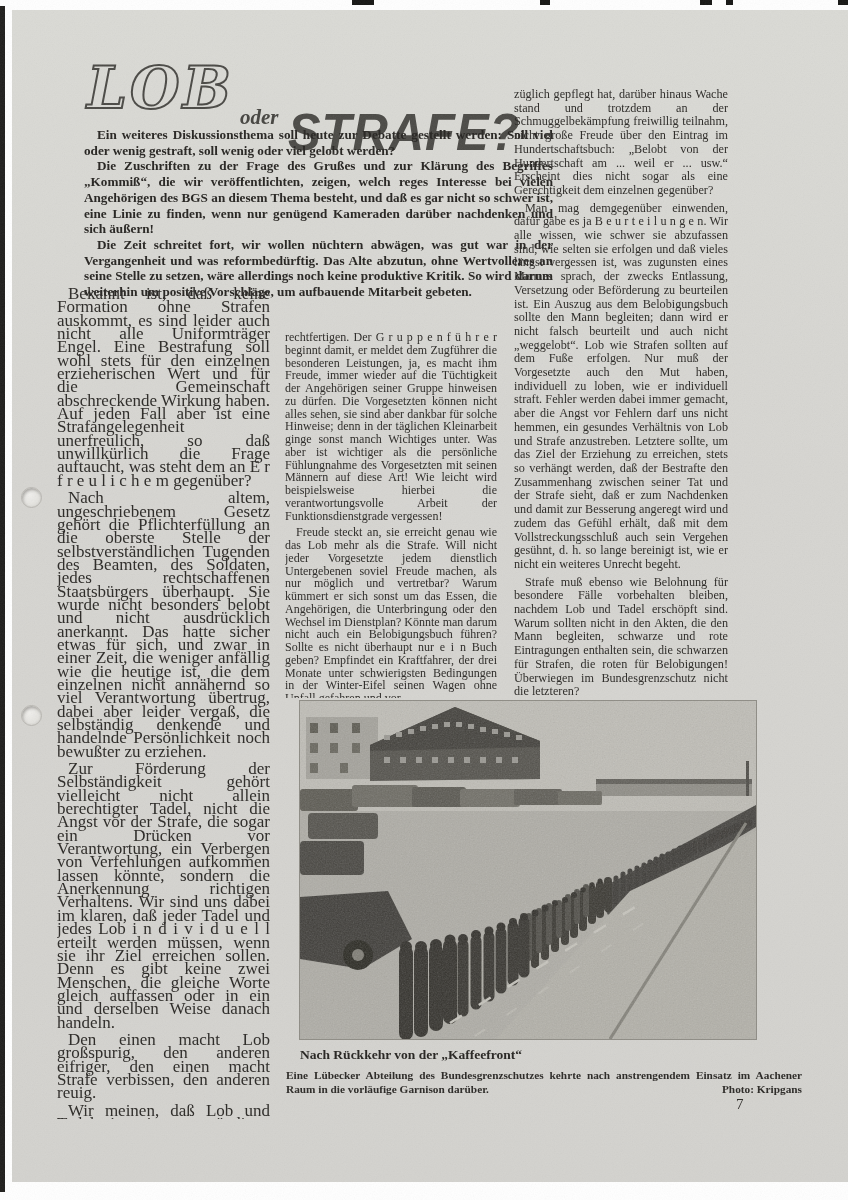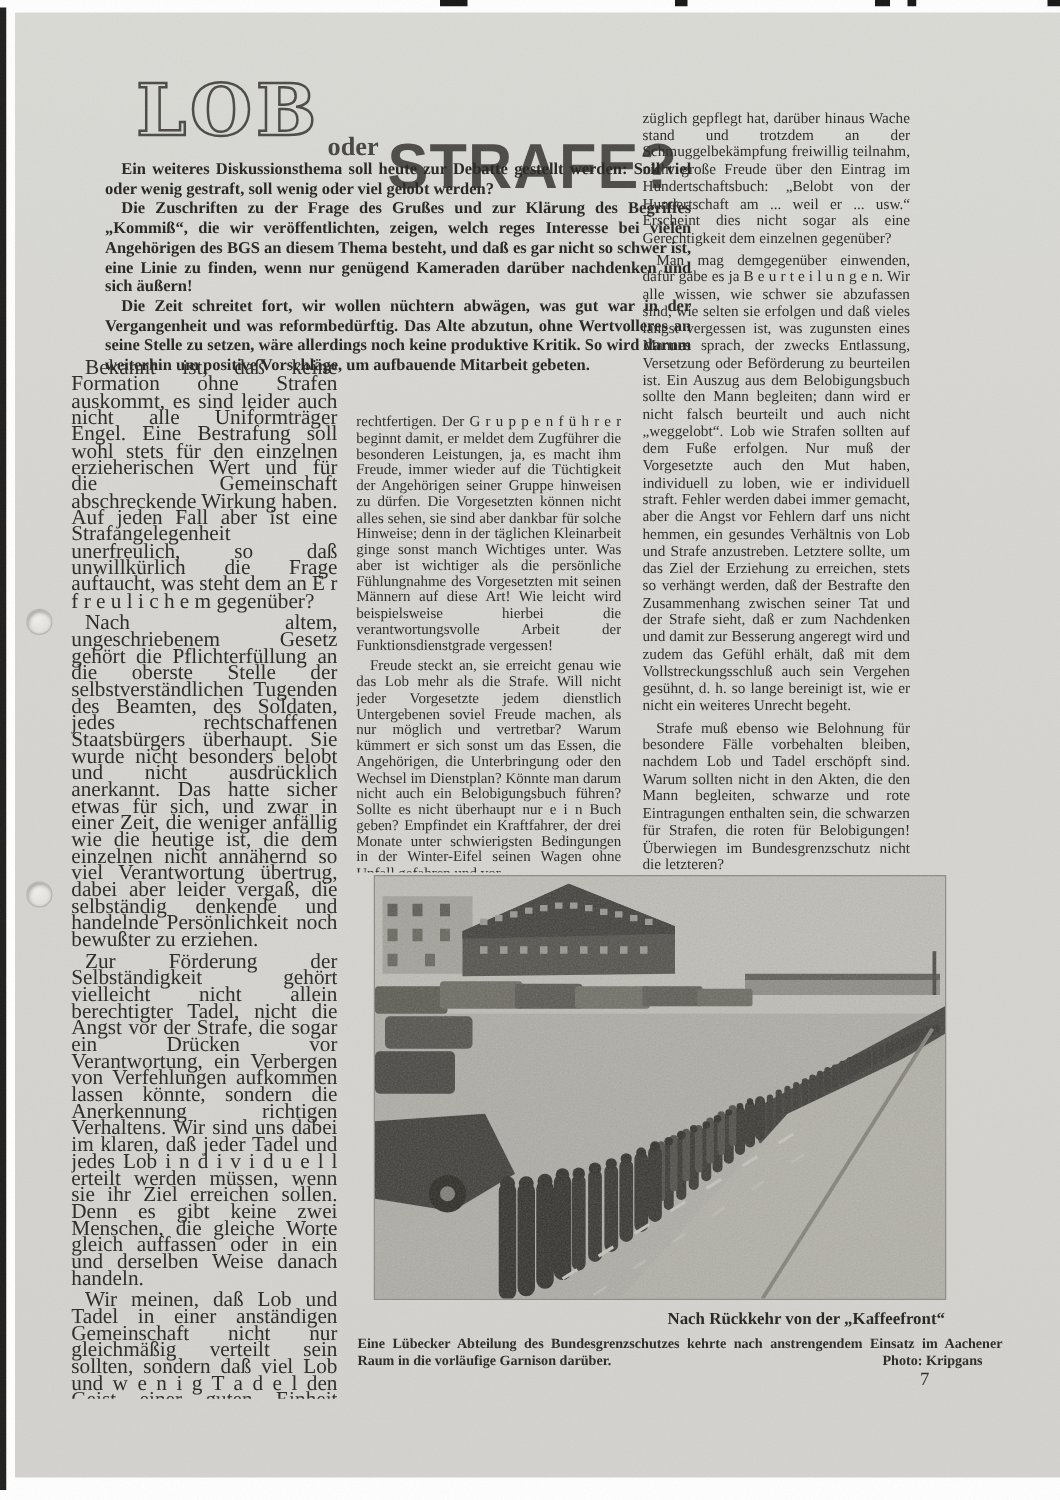--- a/index.html
+++ b/index.html
@@ -12,21 +12,21 @@
   #edge-bar{position:absolute;left:0;top:6px;width:5px;height:1186px;background:#1e1d1b;}
   .top-mark{position:absolute;top:0;height:5px;background:#151513;}
   
   .hole{position:absolute;width:19px;height:19px;border-radius:50%;
         background:radial-gradient(circle at 40% 35%,#f0efec 0%,#e4e3df 60%,#c9c8c3 100%);
         border:1px solid #b8b6b1;box-shadow:inset 1px 2px 3px rgba(90,88,84,.45);}
   
   #grain{position:absolute;left:0;top:0;width:848px;height:1200px;opacity:.08;pointer-events:none;}
 
   
-  #title{position:absolute;left:96px;top:50px;width:470px;height:76px;}
+  #title{position:absolute;left:74px;top:50px;width:470px;height:76px;font-style:italic;}
   #title svg{position:absolute;left:10px;top:0;}
   #title .oder{position:absolute;left:166px;top:78px;font-size:21px;font-weight:bold;color:#454440;line-height:1;transform:translateY(-100%);text-align:center;}
   #title .strafe{position:absolute;left:214px;top:100px;font-family:"Liberation Sans",sans-serif;
         font-weight:bold;font-size:51px;line-height:1;color:#4b4a46;letter-spacing:1px;
         transform:translateY(-84%) scaleX(.96);transform-origin:left bottom;white-space:nowrap;}
 
   
   #intro{position:absolute;left:84px;top:127px;width:469px;font-weight:bold;
          font-size:13.2px;line-height:15.7px;text-align:justify;color:#262421;}
   #intro p{margin:0;text-indent:13px;}
@@ -36,25 +36,25 @@
   .col p{margin:0 0 0 0;text-indent:11px;}
   .col p + p{margin-top:4px;}
   .col p.cont{text-indent:0;margin-top:47px;}
   #col-left{left:57px;top:287px;width:213px;font-size:17px;line-height:13.35px;max-height:832px;overflow:hidden;}
   #col-mid{left:285px;top:284px;width:212px;font-size:12px;line-height:12.75px;max-height:414px;overflow:hidden;}
   #col-right{left:514px;top:41px;width:214px;font-size:12.2px;line-height:13.7px;max-height:668px;overflow:hidden;}
 
   
   #photo{position:absolute;left:300px;top:701px;width:456px;height:338px;outline:1px solid #8e8c85;
          background:#b3b1aa;overflow:hidden;}
-  #caption-title{position:absolute;left:300px;top:1047px;width:456px;text-align:right;
+  #caption-title{position:absolute;left:300px;top:1047px;width:456px;text-align:left;
          font-weight:bold;font-size:13.5px;color:#262421;}
   #caption{position:absolute;left:286px;top:1069px;width:516px;font-weight:bold;
          font-size:11.3px;line-height:13.5px;text-align:justify;color:#2b2926;}
-  #caption .credit{position:absolute;right:16px;bottom:0;background:transparent;}
+  #caption .credit{position:absolute;right:0;bottom:0;background:transparent;}
   #page-number{position:absolute;left:736px;top:1096px;font-size:15px;color:#2b2926;}
 </style>
 </head>
 <body>
 
 <div id="stage">
 
   <div id="paper"></div>
 
   <div id="edge-bar"></div>
@@ -77,20 +77,21 @@
   <div id="intro">
     <p>Ein weiteres Diskussionsthema soll heute zur Debatte gestellt werden: Soll viel oder wenig gestraft, soll wenig oder viel gelobt werden?</p>
     <p>Die Zuschriften zu der Frage des Grußes und zur Klärung des Begriffes „Kommiß“, die wir veröffentlichten, zeigen, welch reges Interesse bei vielen Angehörigen des BGS an diesem Thema besteht, und daß es gar nicht so schwer ist, eine Linie zu finden, wenn nur genügend Kameraden darüber nachdenken und sich äußern!</p>
     <p>Die Zeit schreitet fort, wir wollen nüchtern abwägen, was gut war in der Vergangenheit und was reformbedürftig. Das Alte abzutun, ohne Wertvolleres an seine Stelle zu setzen, wäre allerdings noch keine produktive Kritik. So wird darum weiterhin um positive Vorschläge, um aufbauende Mitarbeit gebeten.</p>
   </div>
 
   <div id="col-left" class="col">
     <p>Bekannt ist, daß keine Formation ohne Strafen auskommt, es sind leider auch nicht alle Uniformträger Engel. Eine Bestrafung soll wohl stets für den einzelnen erzieherischen Wert und für die Gemeinschaft abschreckende Wirkung haben. Auf jeden Fall aber ist eine Strafangelegenheit unerfreulich, so daß unwillkürlich die Frage auftaucht, was steht dem an E r f r e u l i c h e m gegenüber?</p>
     <p>Nach altem, ungeschriebenem Gesetz gehört die Pflichterfüllung an die oberste Stelle der selbstverständlichen Tugenden des Beamten, des Soldaten, jedes rechtschaffenen Staatsbürgers überhaupt. Sie wurde nicht besonders belobt und nicht ausdrücklich anerkannt. Das hatte sicher etwas für sich, und zwar in einer Zeit, die weniger anfällig wie die heutige ist, die dem einzelnen nicht annähernd so viel Verantwortung übertrug, dabei aber leider vergaß, die selbständig denkende und handelnde Persönlichkeit noch bewußter zu erziehen.</p>
     <p>Zur Förderung der Selbständigkeit gehört vielleicht nicht allein berechtigter Tadel, nicht die Angst vor der Strafe, die sogar ein Drücken vor Verantwortung, ein Verbergen von Verfehlungen aufkommen lassen könnte, sondern die Anerkennung richtigen Verhaltens. Wir sind uns dabei im klaren, daß jeder Tadel und jedes Lob i n d i v i d u e l l erteilt werden müssen, wenn sie ihr Ziel erreichen sollen. Denn es gibt keine zwei Menschen, die gleiche Worte gleich auffassen oder in ein und derselben Weise danach handeln.</p>
+    <p>Den einen macht Lob großspurig, den anderen eifriger, den einen macht Strafe verbissen, den anderen reuig.</p>
     <p>Wir meinen, daß Lob und Tadel in einer anständigen Gemeinschaft nicht nur gleichmäßig verteilt sein sollten, sondern daß viel Lob und w e n i g T a d e l den Geist einer guten Einheit offenbaren, ja, ihn mehr fördern als abschreckende Strafe. Im Bundesgrenzschutz erscheint dies um so leichter, als ihm nur Freiwillige angehören, die gewillt sind, ihr Bestes zu tun, nicht Gezogene, deren Anfälligkeit naturgemäß größer sein dürfte.</p>
   </div>
 
   <div id="col-mid" class="col">
     <p class="cont">rechtfertigen. Der G r u p p e n f ü h r e r beginnt damit, er meldet dem Zugführer die besonderen Leistungen, ja, es macht ihm Freude, immer wieder auf die Tüchtigkeit der Angehörigen seiner Gruppe hinweisen zu dürfen. Die Vorgesetzten können nicht alles sehen, sie sind aber dankbar für solche Hinweise; denn in der täglichen Kleinarbeit ginge sonst manch Wichtiges unter. Was aber ist wichtiger als die persönliche Fühlungnahme des Vorgesetzten mit seinen Männern auf diese Art! Wie leicht wird beispielsweise hierbei die verantwortungsvolle Arbeit der Funktionsdienstgrade vergessen!</p>
     <p>Freude steckt an, sie erreicht genau wie das Lob mehr als die Strafe. Will nicht jeder Vorgesetzte jedem dienstlich Untergebenen soviel Freude machen, als nur möglich und vertretbar? Warum kümmert er sich sonst um das Essen, die Angehörigen, die Unterbringung oder den Wechsel im Dienstplan? Könnte man darum nicht auch ein Belobigungsbuch führen? Sollte es nicht überhaupt nur e i n Buch geben? Empfindet ein Kraftfahrer, der drei Monate unter schwierigsten Bedingungen in der Winter-Eifel seinen Wagen ohne Unfall gefahren und vor-</p>
   </div>
 
   <div id="col-right" class="col">
     <p class="cont">züglich gepflegt hat, darüber hinaus Wache stand und trotzdem an der Schmuggelbekämpfung freiwillig teilnahm, nicht große Freude über den Eintrag im Hundertschaftsbuch: „Belobt von der Hundertschaft am ... weil er ... usw.“ Erscheint dies nicht sogar als eine Gerechtigkeit dem einzelnen gegenüber?</p>

